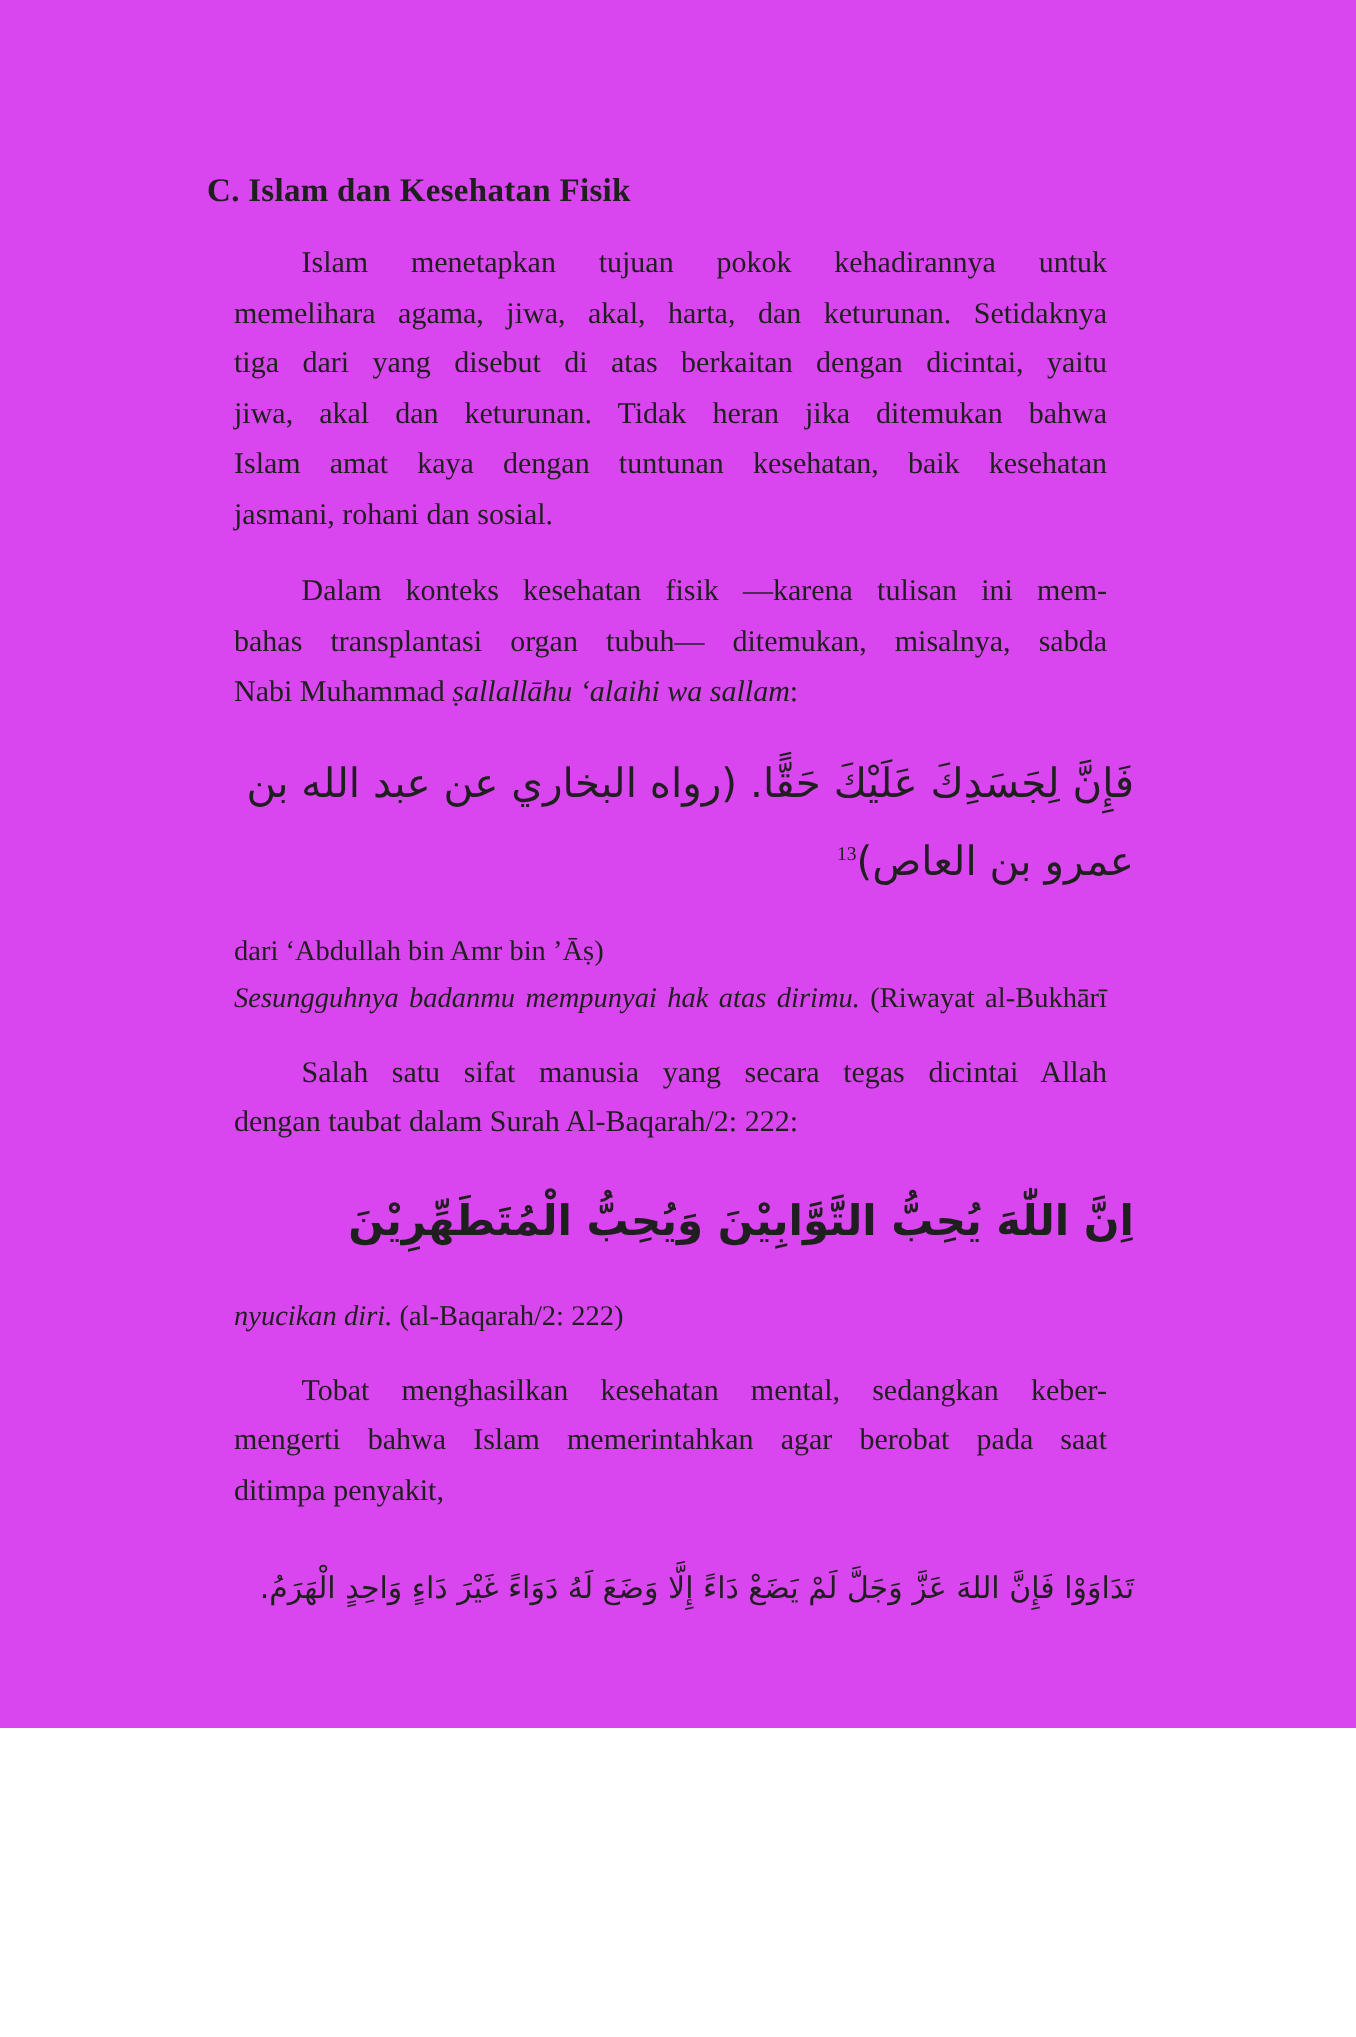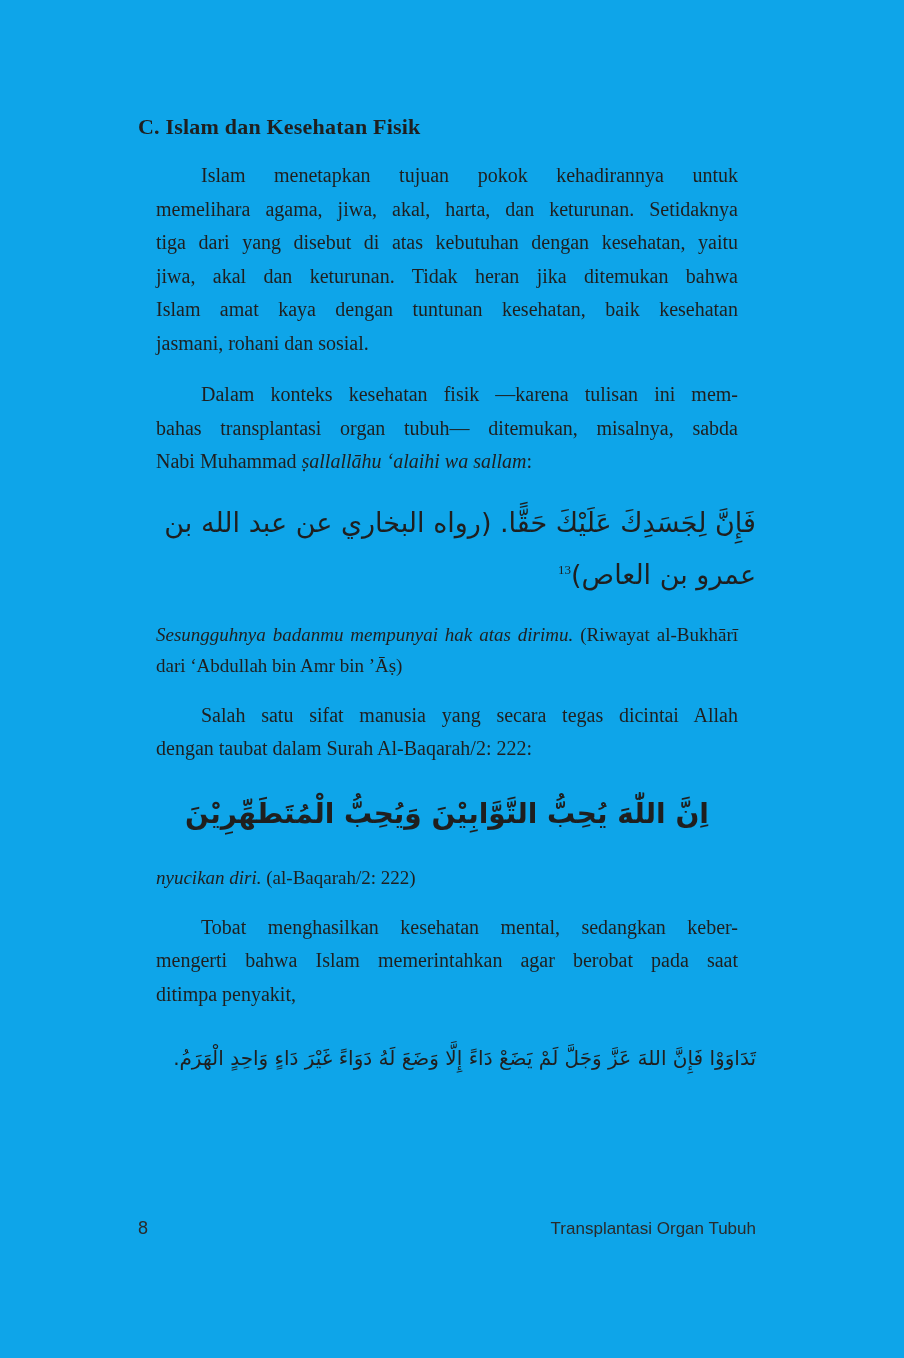--- a/index.html
+++ b/index.html
@@ -1,21 +1,21 @@
 <!DOCTYPE html>
 <html><head>
 <meta charset="utf-8">
 <style>
   * { box-sizing: border-box; }
   html, body { margin: 0; padding: 0; background: #ffffff; }
   .page {
     position: relative;
     width: 904px;
-    height: 1358px;
-    background: #0ea5e9;
+    height: 1152px;
+    background: #d946ef;
     font-family: "Liberation Serif", "DejaVu Serif", serif;
     color: #1f1f1f;
     overflow: hidden;
   }
   .content {
     position: absolute;
     left: 138px;
     top: 113px;
     width: 618px;
   }
@@ -50,21 +50,20 @@
   }
   .hadith1 {
     font-size: 27px;
     line-height: 52px;
     margin: 16px 0 10px 0;
   }
   .quran {
     font-size: 28px;
     line-height: 60px;
     font-weight: 700;
-    text-align: center;
     margin: 17px 0 14px 0;
   }
   .hadith2 {
     font-size: 20px;
     line-height: 50px;
     margin: 22px 0 0 0;
   }
   sup.fn {
     font-size: 13px;
     line-height: 0;
@@ -92,37 +91,37 @@
 <body>
 
 <div class="page">
   <div class="content">
 
     <h2 class="heading">C. Islam dan Kesehatan Fisik</h2>
 
     <div class="para">
       <div class="line ind">Islam menetapkan tujuan pokok kehadirannya untuk</div>
       <div class="line">memelihara agama, jiwa, akal, harta, dan keturunan. Setidaknya</div>
-      <div class="line">tiga dari yang disebut di atas kebutuhan dengan kesehatan, yaitu</div>
+      <div class="line">tiga dari yang disebut di atas berkaitan dengan dicintai, yaitu</div>
       <div class="line">jiwa, akal dan keturunan. Tidak heran jika ditemukan bahwa</div>
       <div class="line">Islam amat kaya dengan tuntunan kesehatan, baik kesehatan</div>
       <div class="line last">jasmani, rohani dan sosial.</div>
     </div>
 
     <div class="para">
       <div class="line ind">Dalam konteks kesehatan fisik —karena tulisan ini mem-</div>
       <div class="line">bahas transplantasi organ tubuh— ditemukan, misalnya, sabda</div>
       <div class="line last"><span class="rg">Nabi Muhammad </span><span class="it">ṣallallāhu ‘alaihi wa sallam</span><span class="rg">:</span></div>
     </div>
 
     <div class="arabic hadith1" dir="rtl"><span>فَإِنَّ لِجَسَدِكَ عَلَيْكَ حَقًّا. (رواه البخاري عن عبد الله بن عمرو بن العاص)</span><sup class="fn">13</sup></div>
 
     <div class="para trans">
+      <div class="line last">dari ‘Abdullah bin Amr bin ’Āṣ)</div>
       <div class="line"><span class="it">Sesungguhnya badanmu mempunyai hak atas dirimu.</span><span class="rg"> (Riwayat al-Bukhārī</span></div>
-      <div class="line last">dari ‘Abdullah bin Amr bin ’Āṣ)</div>
     </div>
 
 
     <div class="para">
       <div class="line ind">Salah satu sifat manusia yang secara tegas dicintai Allah</div>
       <div class="line last">dengan taubat dalam Surah Al-Baqarah/2: 222:</div>
     </div>
 
     <div class="arabic quran" dir="rtl">اِنَّ اللّٰهَ يُحِبُّ التَّوَّابِيْنَ وَيُحِبُّ الْمُتَطَهِّرِيْنَ</div>
 

